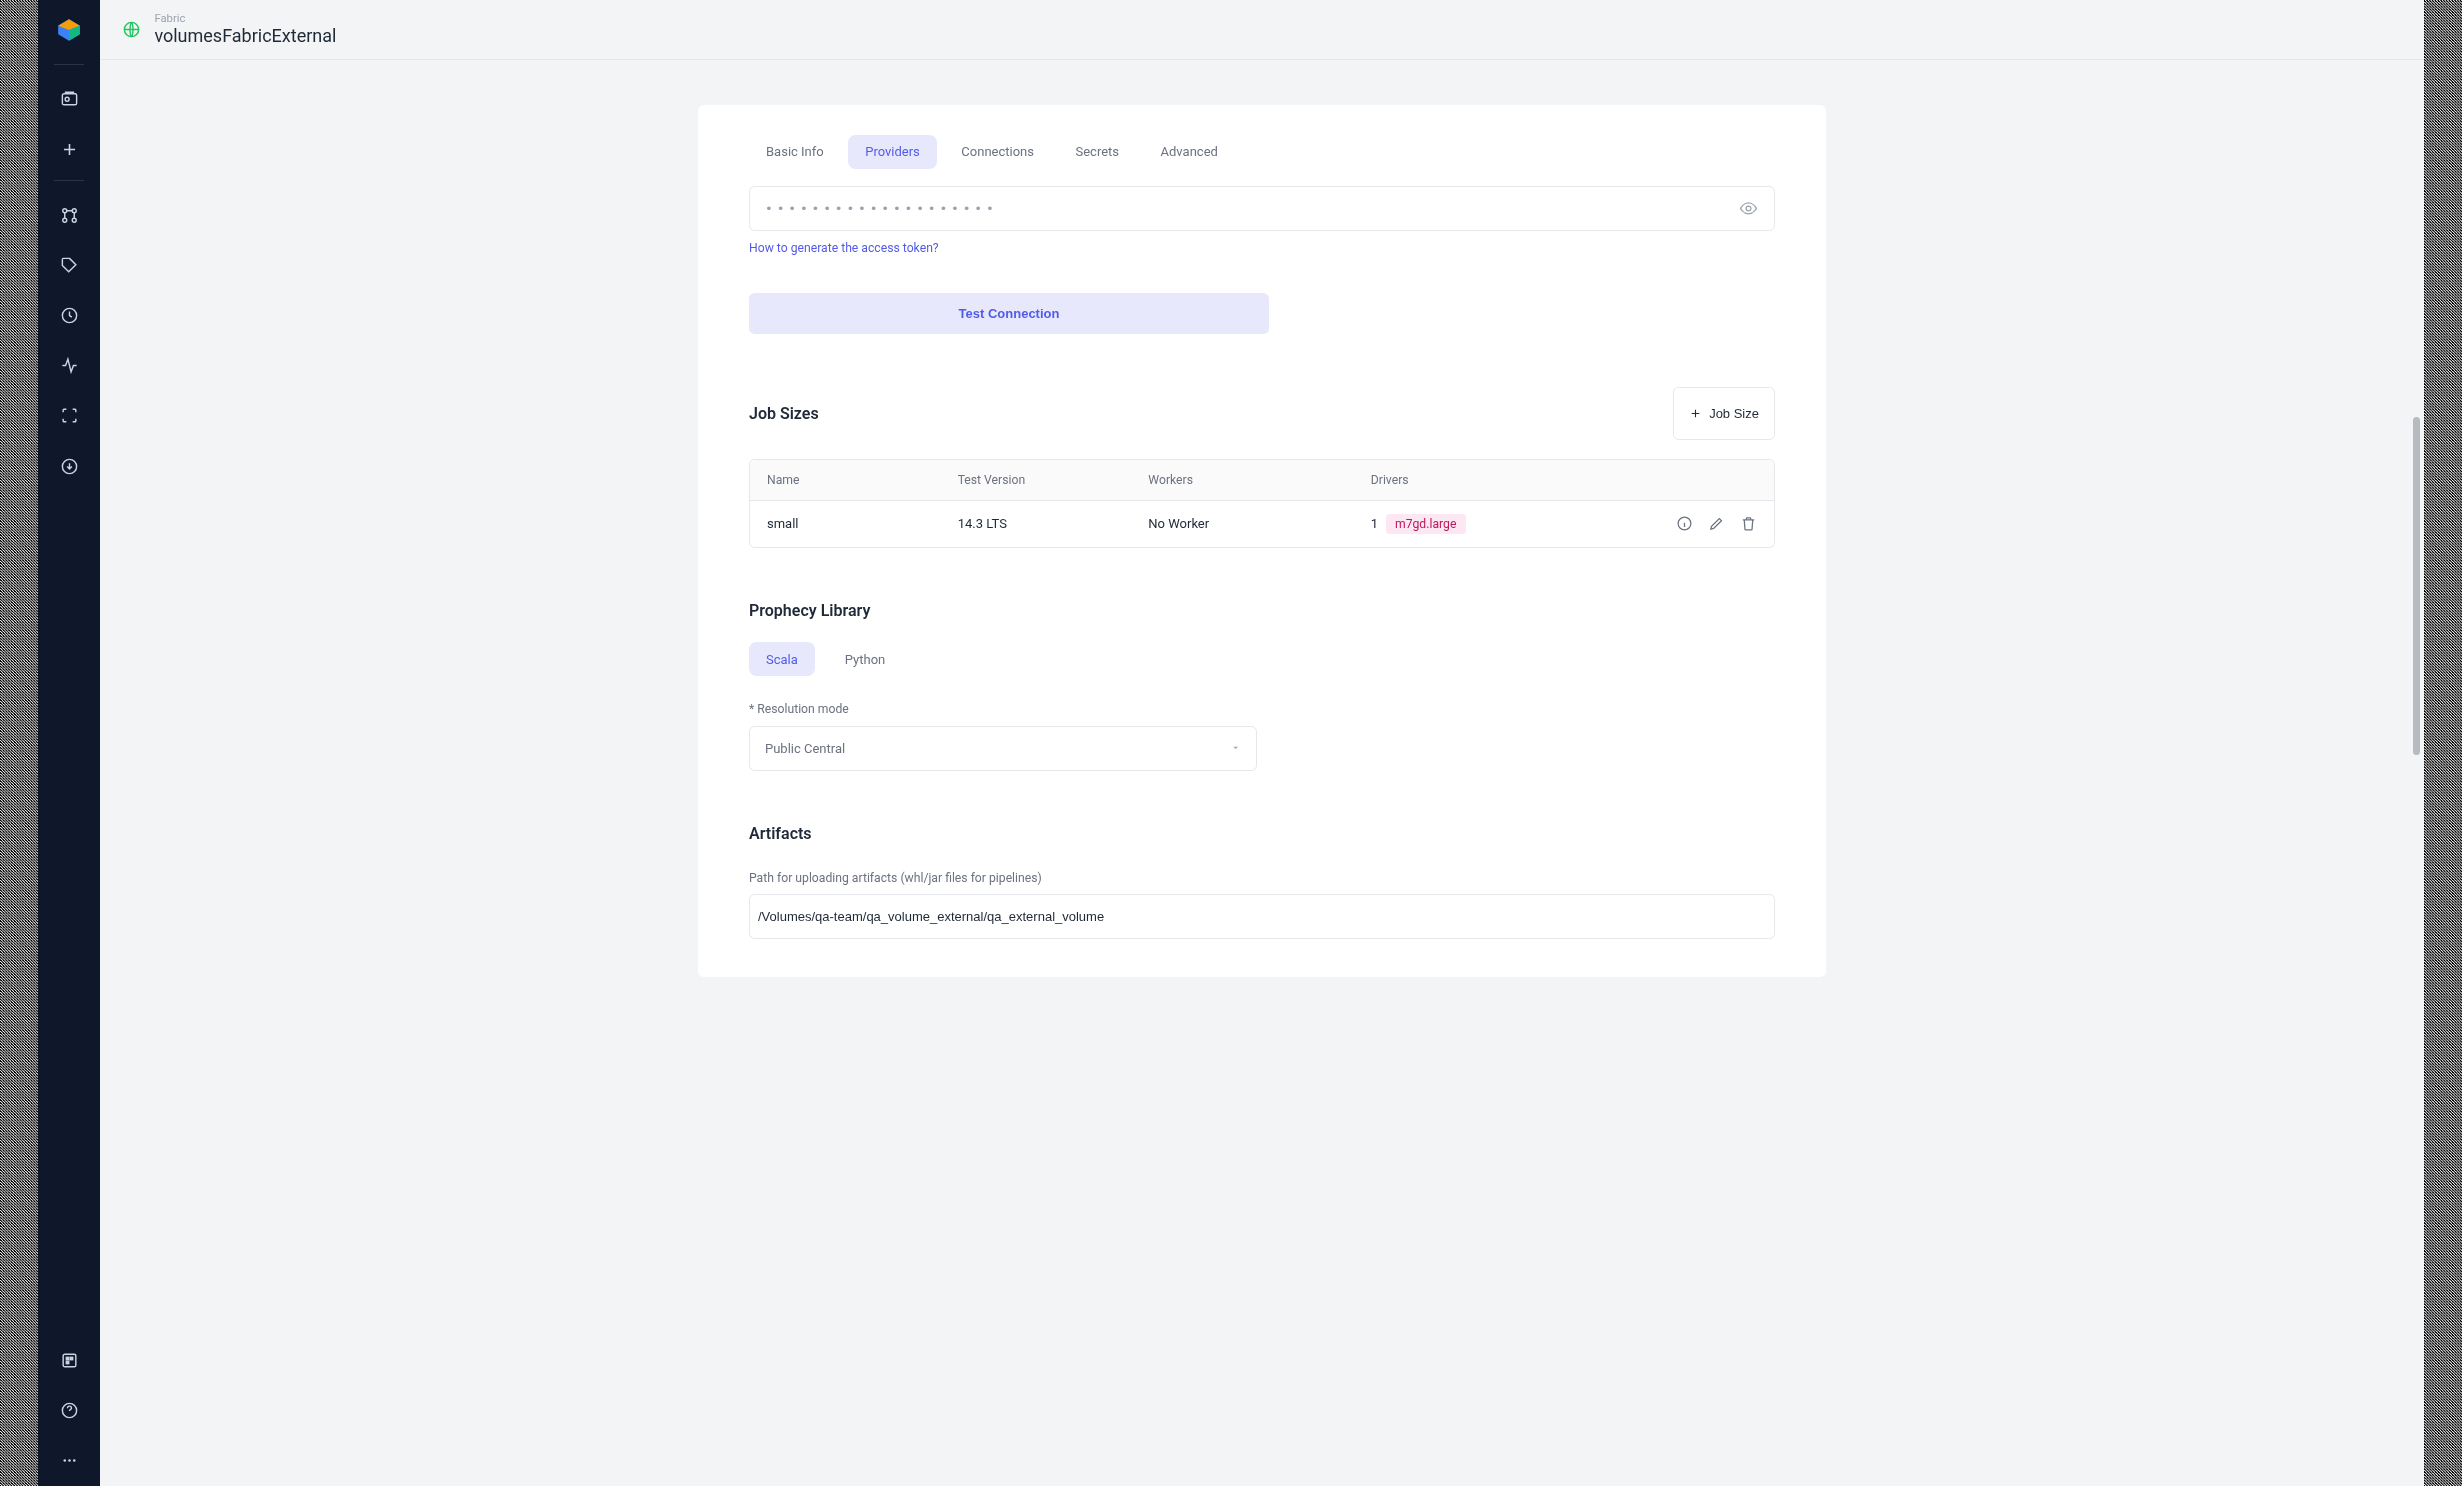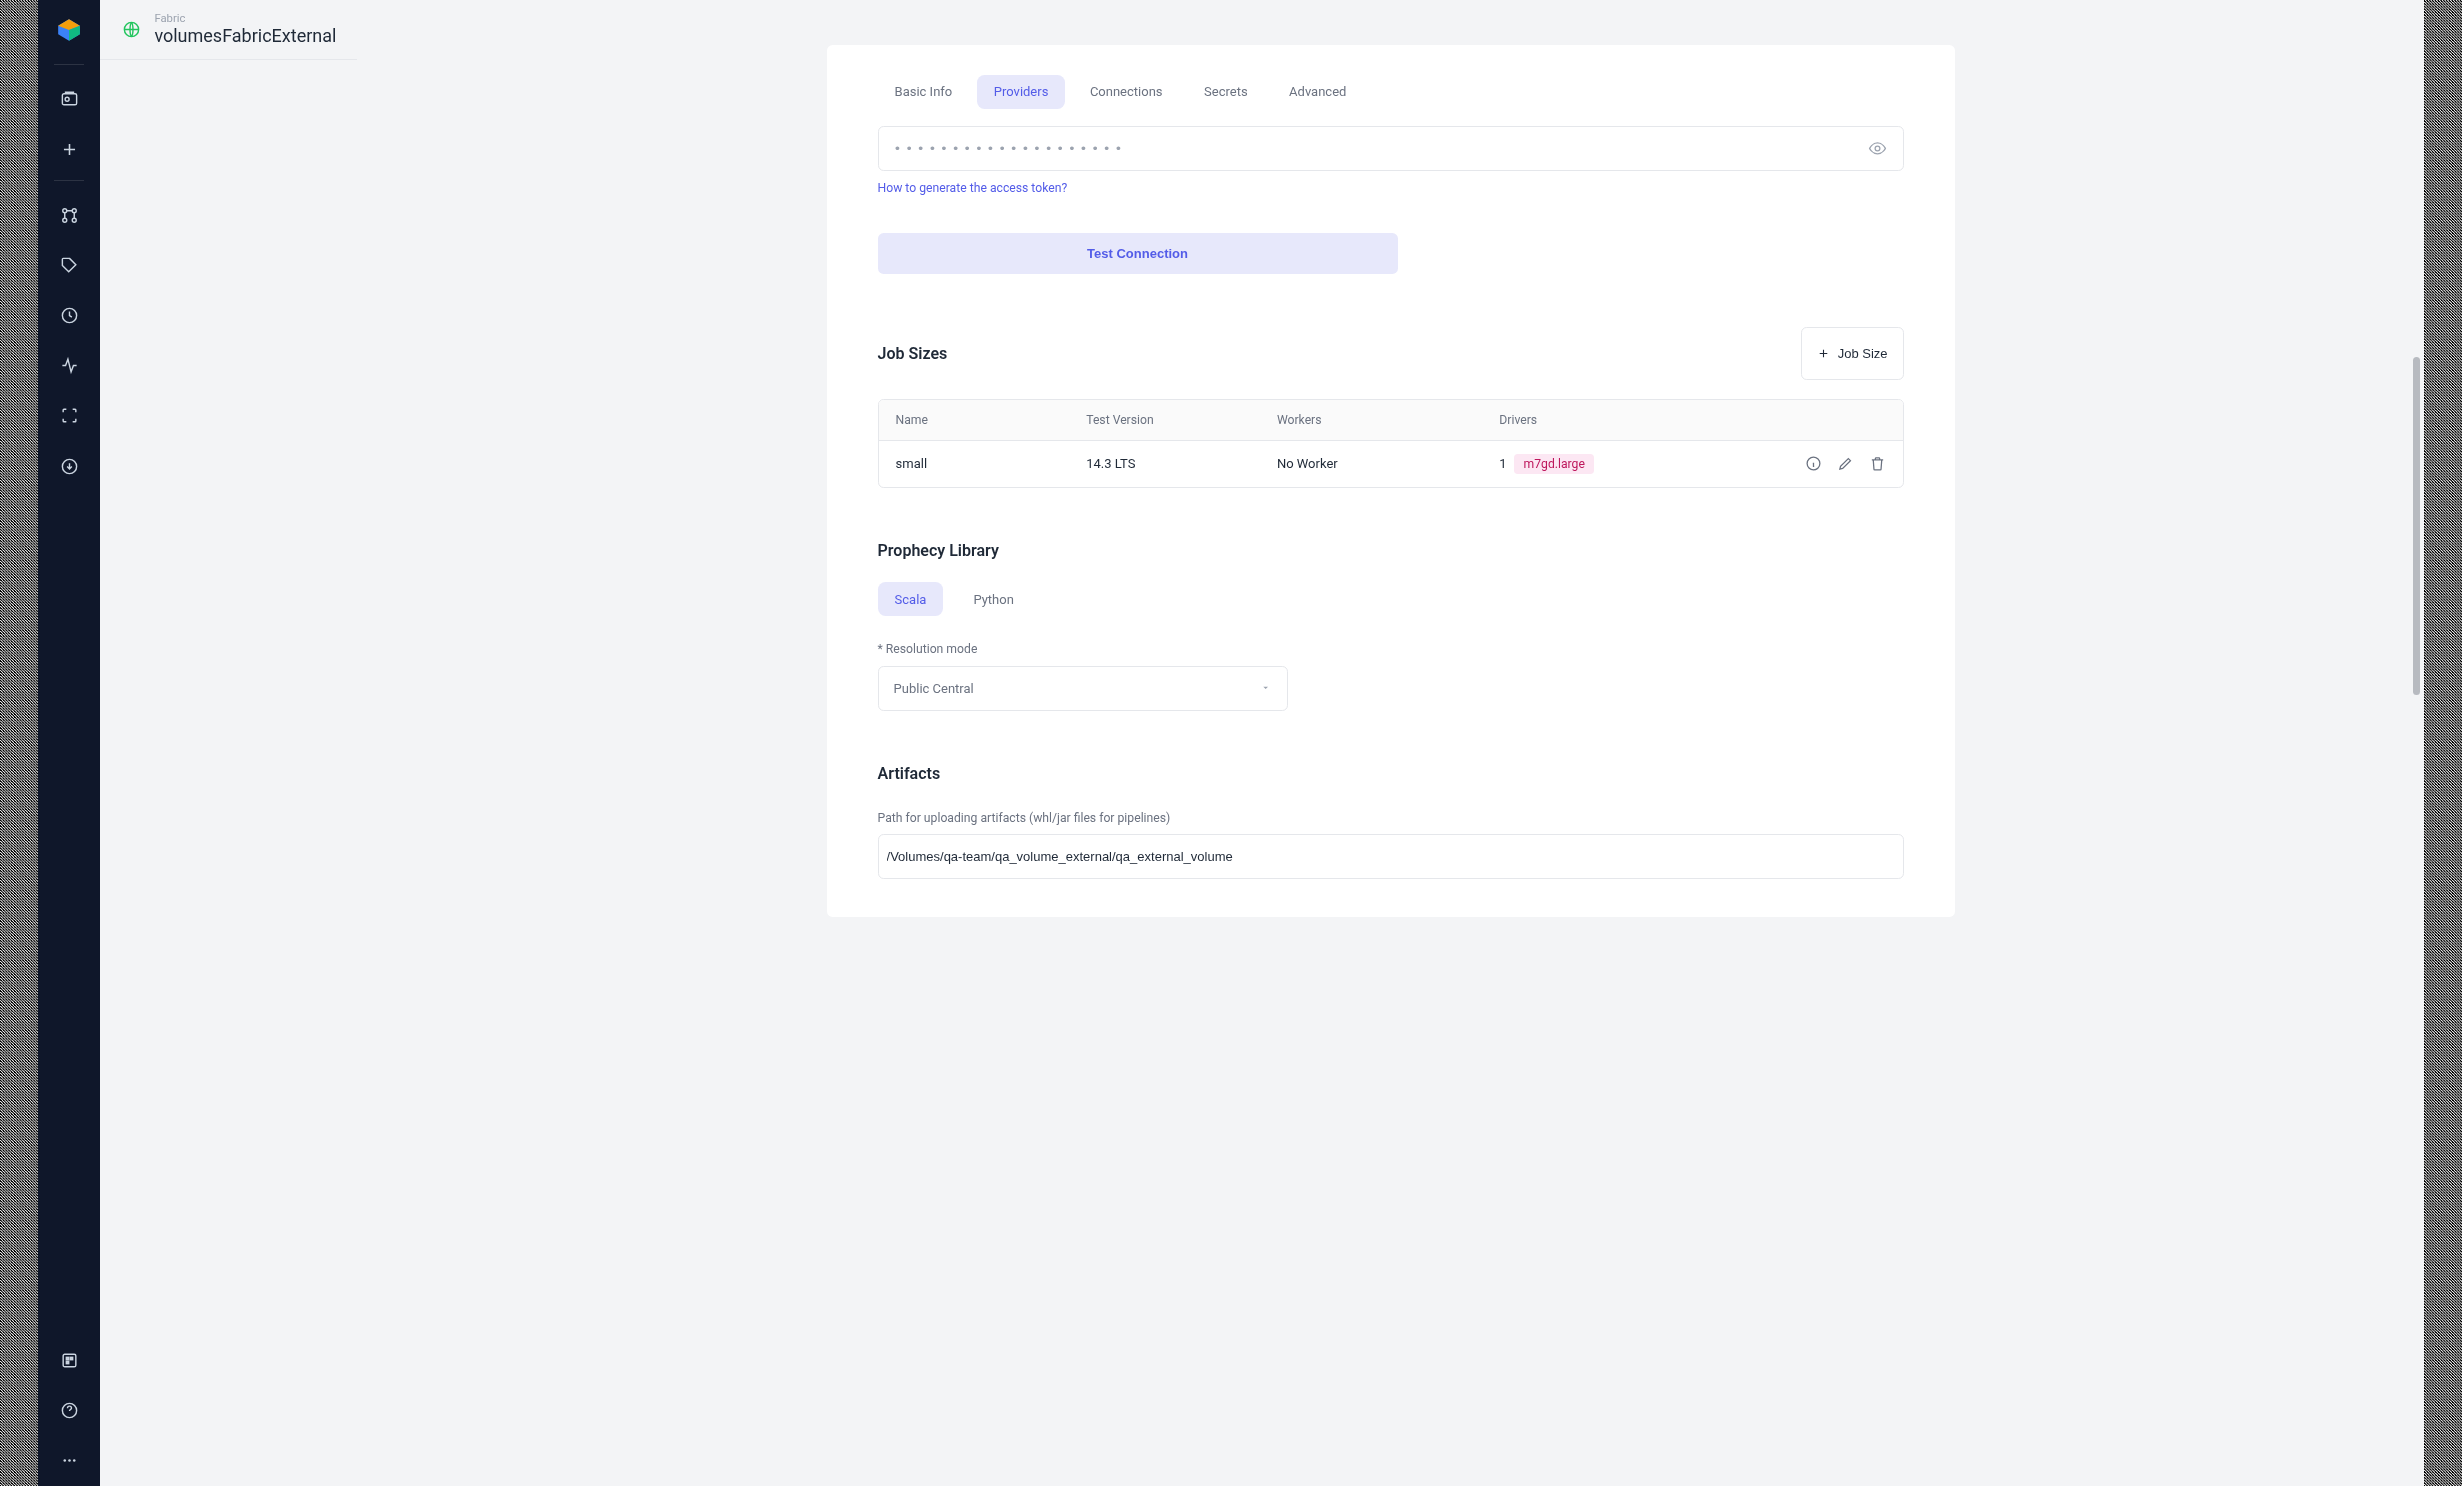--- a/index.html
+++ b/index.html
@@ -86,21 +86,21 @@
     margin: 5.6px 0;
     cursor: pointer;
     color: #cbd5e1;
   }
   .sidebar .spacer { flex: 1; }
 
   
   .main {
     flex: 1;
     display: flex;
-    flex-direction: row;
+    flex-direction: column;
     min-width: 0;
     position: relative;
   }
 
   
   .header {
     height: 60px;
     background: var(--bg-page);
     border-bottom: 0.9px solid var(--border);
     display: flex;
@@ -286,21 +286,21 @@
     cursor: pointer;
   }
   .subtab.active { background: var(--primary-light); color: var(--primary); }
 
   .field-label {
     font-size: 12.2px;
     color: var(--text-secondary);
     margin-bottom: 9.4px;
   }
   .select {
-    width: 410px;
+    width: 508px;
     height: 45px;
     border: 0.9px solid var(--border);
     border-radius: 5.6px;
     display:flex;
     align-items:center;
     justify-content:space-between;
     padding: 0 15px;
     color: var(--text-secondary);
     margin-bottom: 53px;
     cursor: pointer;

